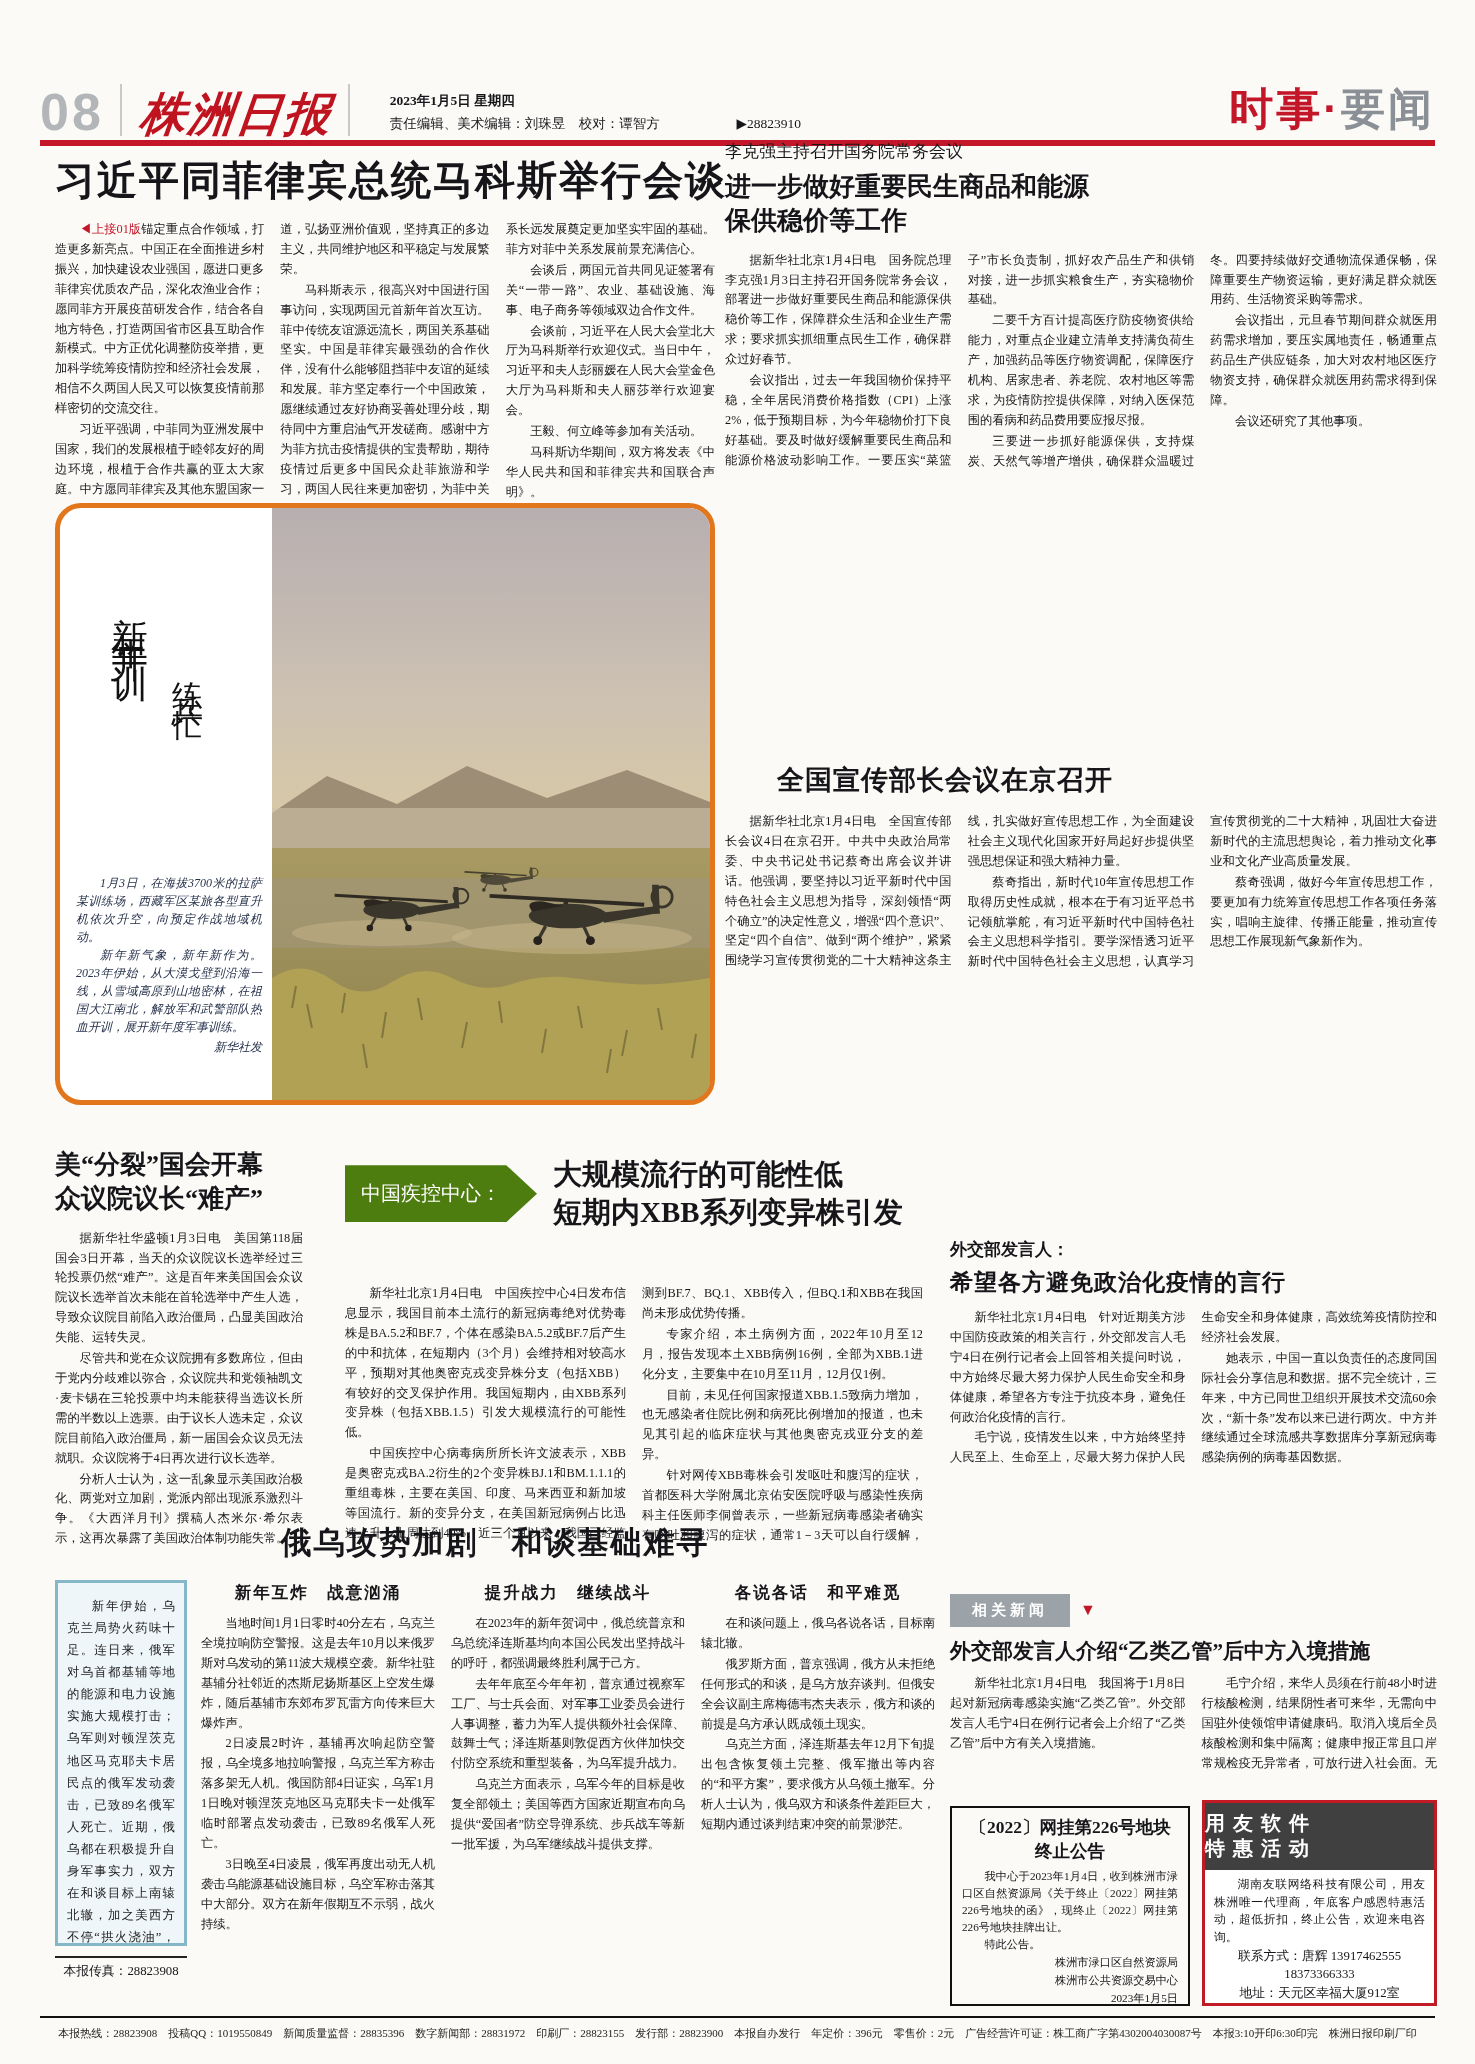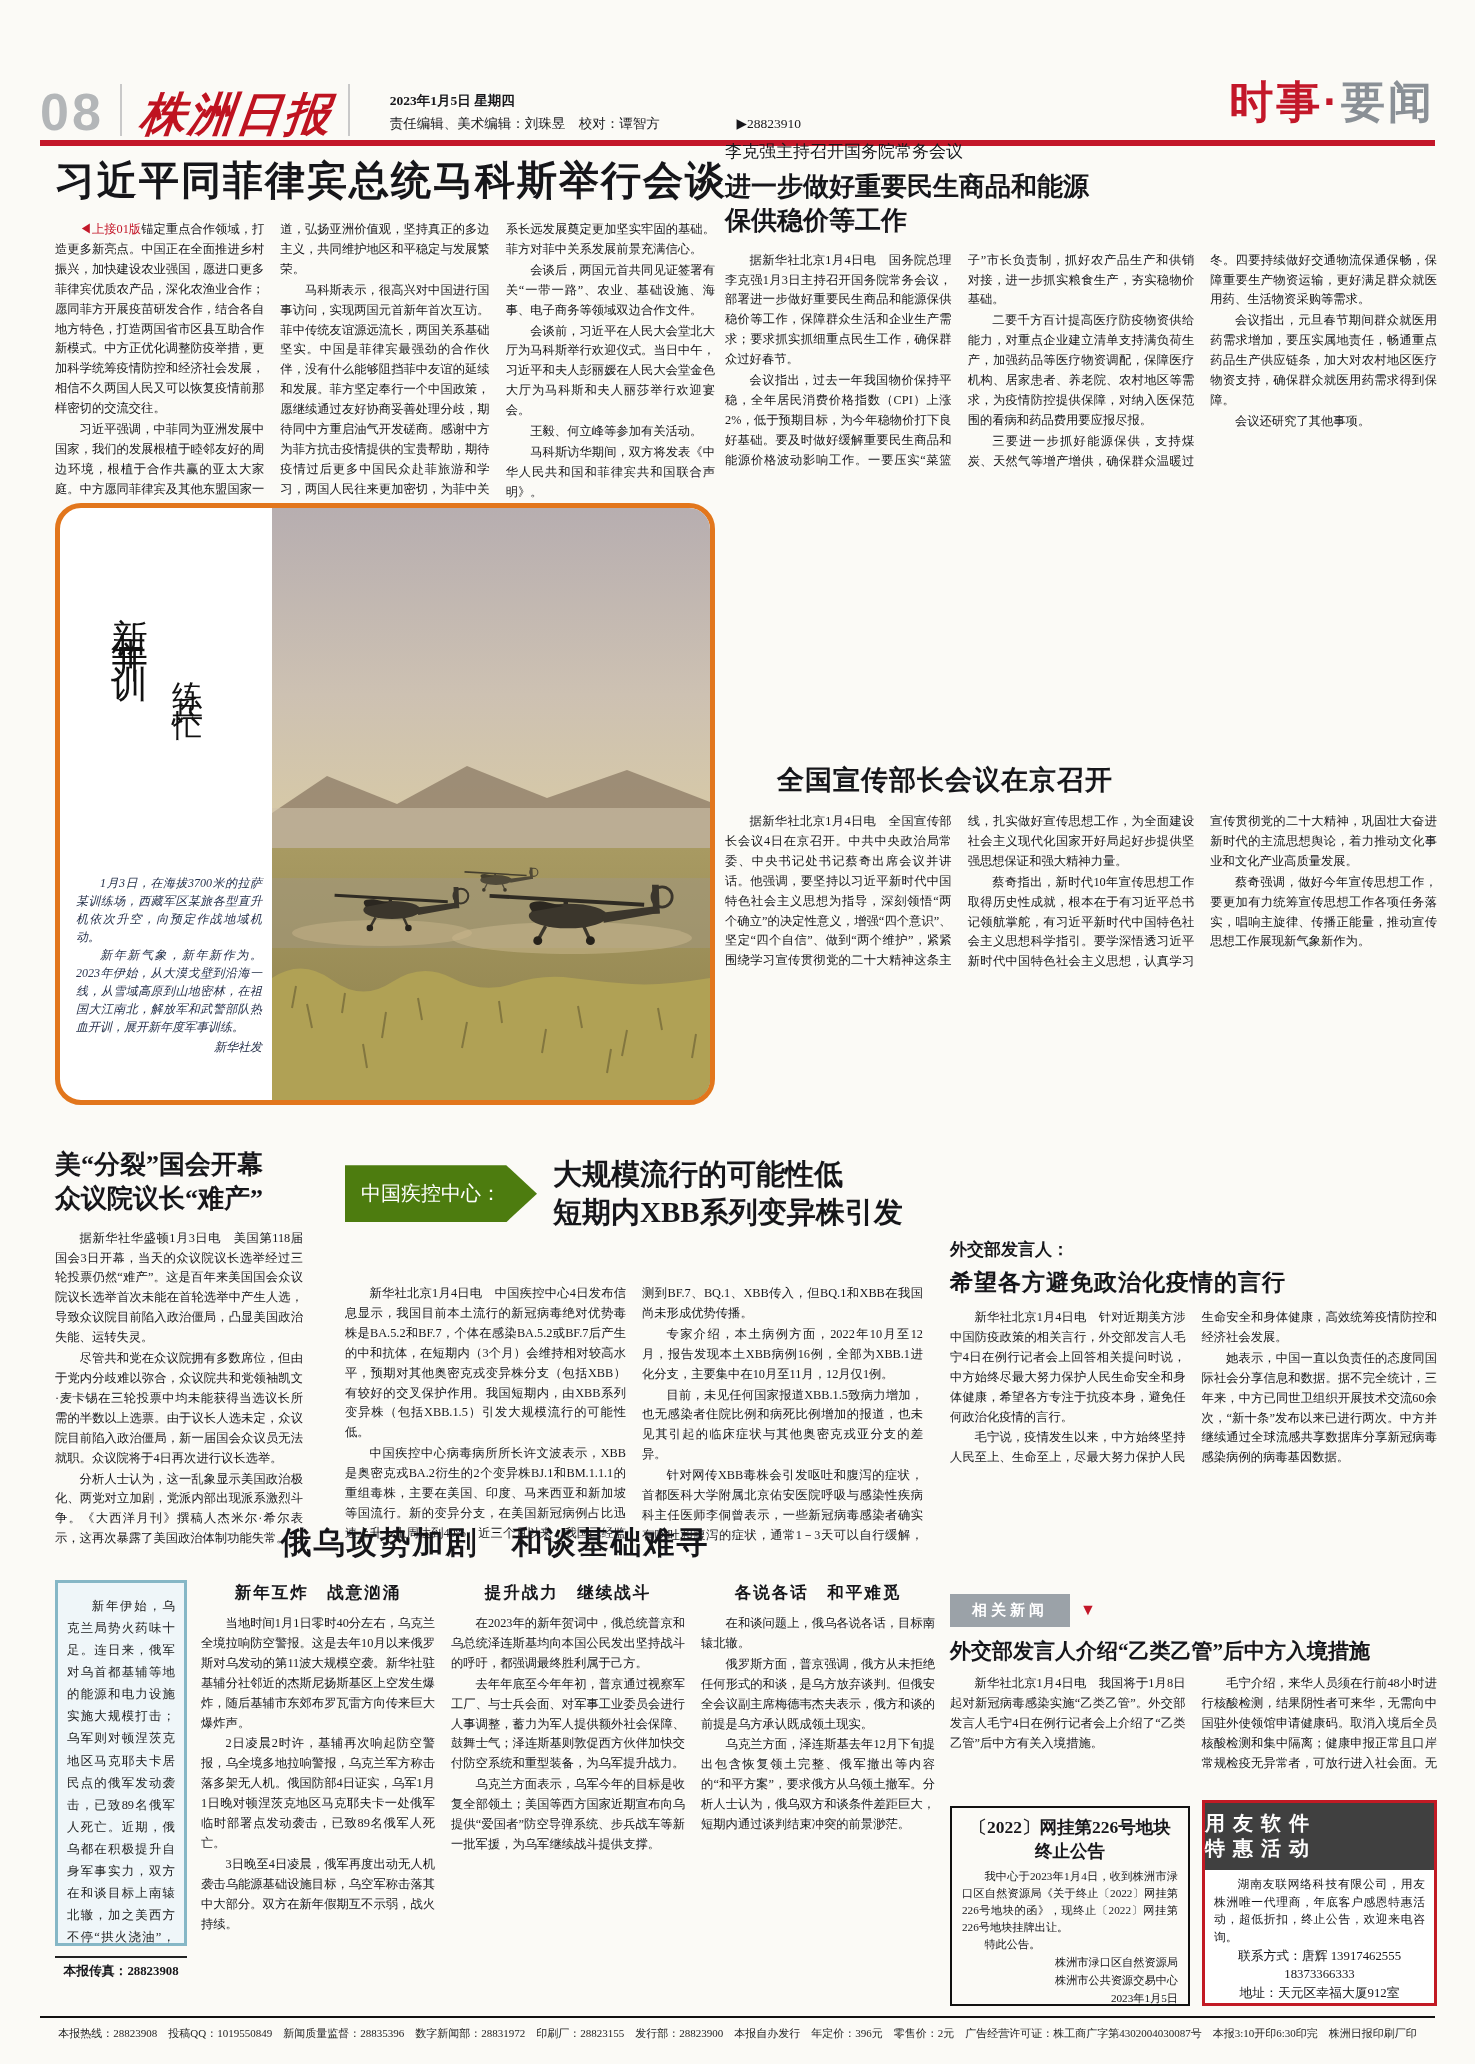--- a/index.html
+++ b/index.html
@@ -15,21 +15,21 @@
   .cols2{column-count:2;column-gap:16px;}
   .red{color:#c31729;}
 
   
   #header{left:40px;top:54px;width:1395px;height:84px;display:flex;align-items:flex-end;}
   .pagenum{font-family:"Liberation Sans",sans-serif;font-size:52px;font-weight:700;color:#b3b6b8;line-height:1;letter-spacing:3px;}
   .hdiv{width:2px;height:52px;background:#c9c9c9;margin:0 18px 2px 16px;}
   .logo{font-size:46px;font-weight:700;font-style:italic;color:#bf1320;line-height:1;transform:skewX(-6deg);letter-spacing:2px;white-space:nowrap;}
   .meta{margin:0 0 2px 22px;font-size:13.5px;line-height:1.7;white-space:nowrap;}
   .meta .d{font-weight:700;}
-  .section-title{margin-left:auto;font-family:"Liberation Sans",sans-serif;font-size:44px;font-weight:900;line-height:1;letter-spacing:3px;margin-bottom:14px;white-space:nowrap;}
+  .section-title{margin-left:auto;font-family:"Liberation Sans",sans-serif;font-size:44px;font-weight:900;line-height:1;letter-spacing:3px;margin-bottom:7px;white-space:nowrap;}
   .section-title .grey{color:#8a9096;}
   #redrule{left:40px;top:140px;width:1395px;height:6px;background:#c31729;}
 
   
   #xi{left:55px;top:156px;width:660px;}
   #xi h1{margin:0;font-family:"Liberation Sans",sans-serif;font-size:40px;font-weight:900;text-align:center;letter-spacing:2px;line-height:1.2;white-space:nowrap;}
   #xi .cols3{margin-top:16px;height:294px;}
 
   
   #photobox{left:55px;top:503px;width:660px;height:602px;border:5px solid #e2761c;border-radius:26px;background:#fff;overflow:hidden;box-sizing:border-box;}
@@ -72,21 +72,21 @@
   #mei h2{margin:0;font-size:26px;font-weight:900;line-height:1.32;}
   #mei .body-t{margin-top:12px;height:320px;}
 
   
   #eluosi{left:55px;top:1522px;width:880px;}
   #eluosi h2{margin:0;text-align:center;font-size:31px;font-weight:900;letter-spacing:2px;}
   #eluosi .row{display:flex;margin-top:16px;}
   .sidebar{width:132px;box-sizing:border-box;border:3px solid #86b7c6;background:#eff6f9;
            padding:12px 9px;font-size:12.4px;line-height:1.78;color:#222;height:366px;overflow:hidden;}
   .fax{width:132px;box-sizing:border-box;border-top:2px solid #222;margin-top:10px;padding-top:5px;
-       font-weight:700;font-size:12.8px;text-align:center;}
+       font-weight:400;font-size:12.8px;text-align:center;}
   #eluosi .colwrap{display:flex;gap:16px;margin-left:14px;width:734px;}
   #eluosi .ecol{width:234px;height:414px;overflow:hidden;}
   #eluosi .ecol h4{margin:2px 0 10px 0;text-align:center;font-size:16.5px;font-weight:700;letter-spacing:2px;}
 
   
   #related{left:950px;top:1594px;width:487px;}
   #related h3{margin:10px 0 0 0;font-size:21px;font-weight:900;}
   #related .cols2{margin-top:9px;height:104px;}
 
   

